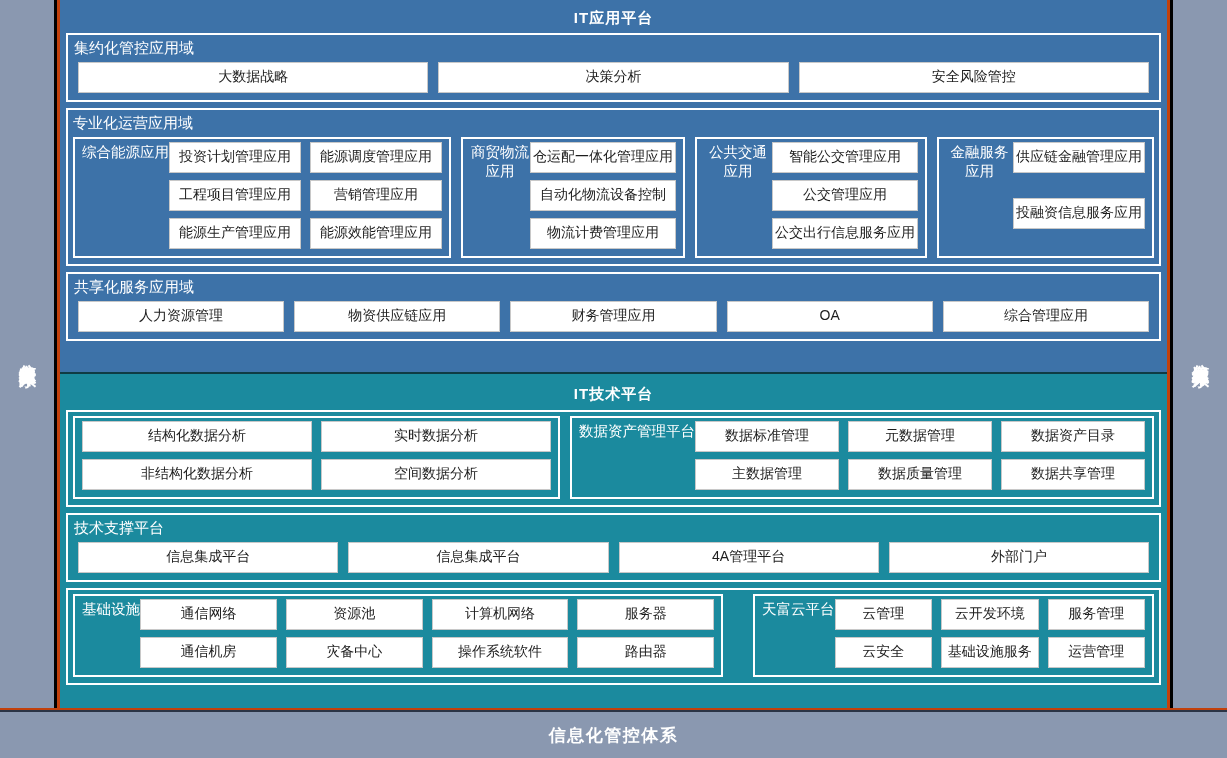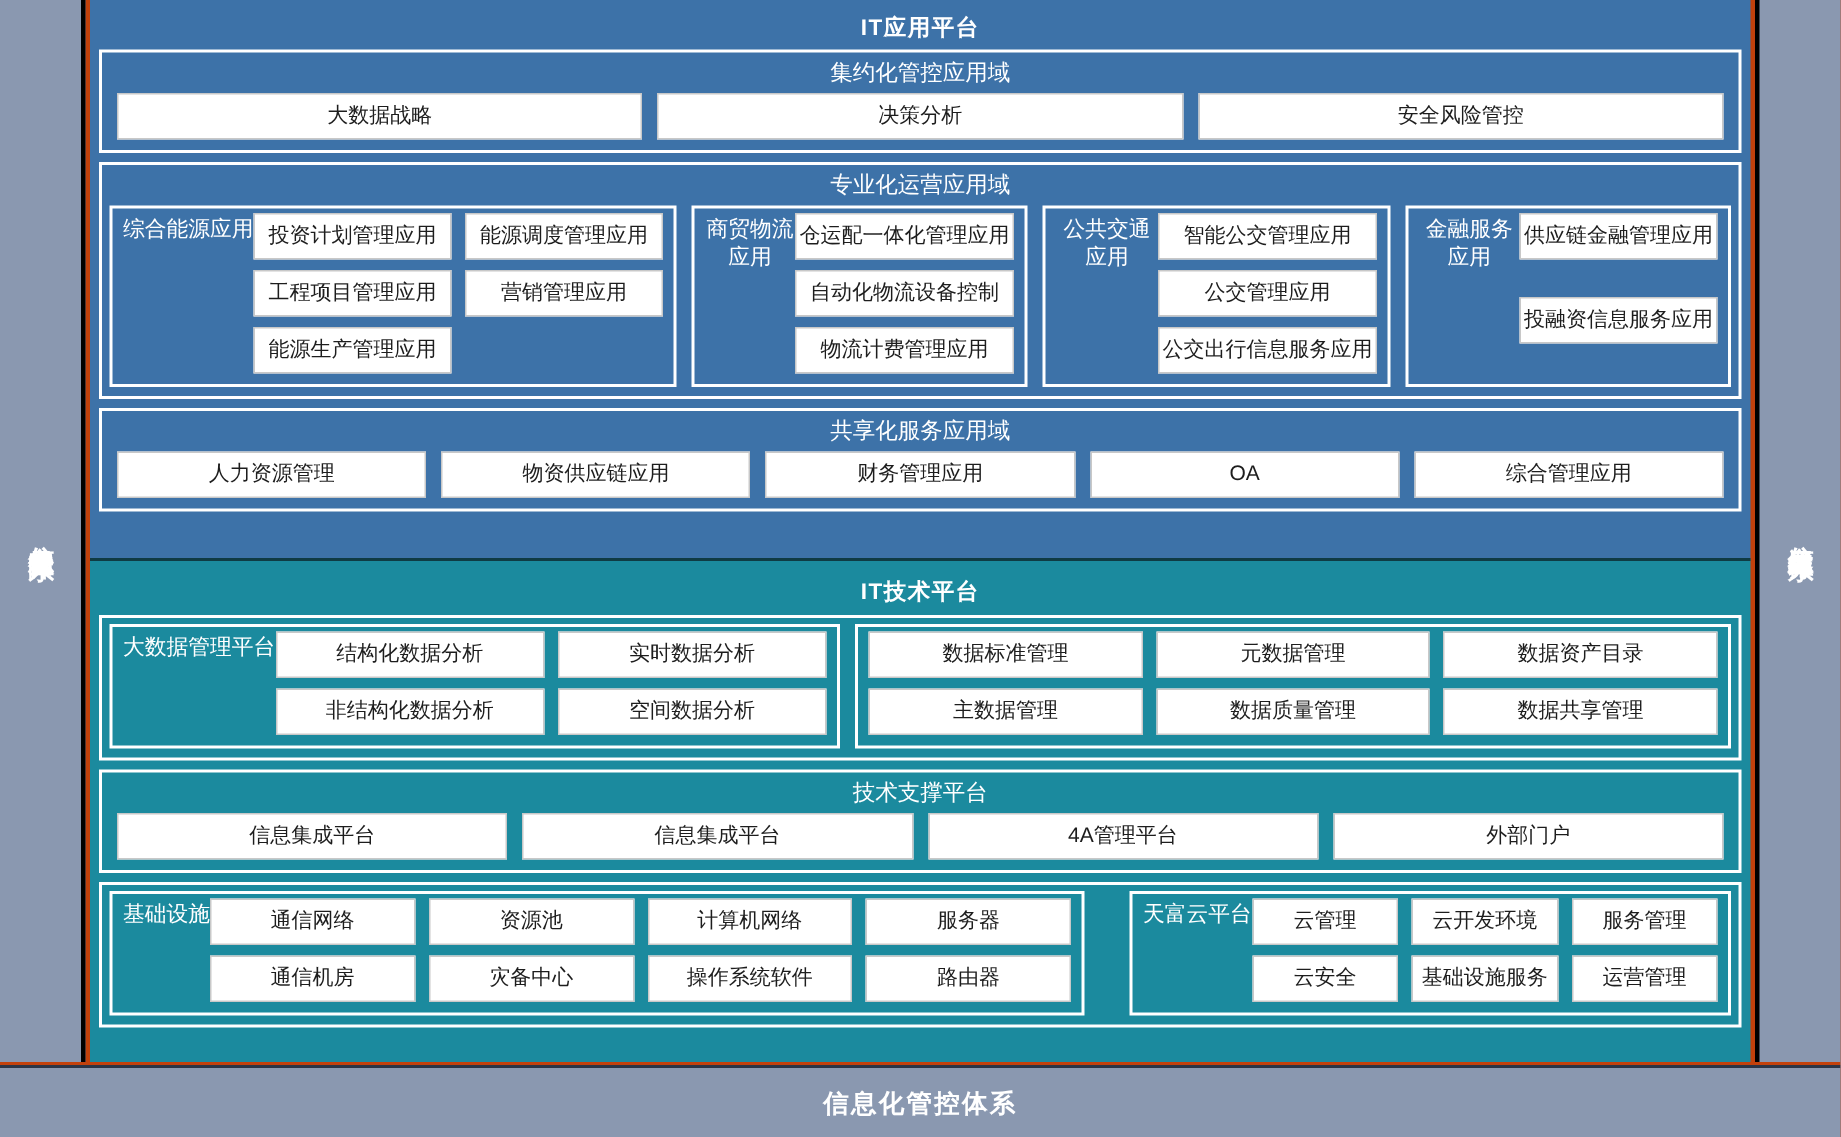--- a/index.html
+++ b/index.html
@@ -72,21 +72,21 @@
   .platform.tech .platform-title { padding: 6px 0 6px; }
 
   
   .domain {
     border: 2px solid #ffffff;
     margin-bottom: 6px;
     padding: 4px 6px 7px 6px;
   }
   .domain:last-child { margin-bottom: 0; }
   .domain-title {
-    text-align: center; color: #ffffff; font-size: 15px; padding-bottom: 4px;
+    color: #ffffff; font-size: 15px; padding-bottom: 4px;
   }
 
   
   .chip-row { display: flex; gap: 10px; padding: 0 4px; }
   .chip-row > * { flex: 1 1 0; }
 
   .chip {
     background: #ffffff;
     color: #1d1d1d;
     font-size: 14px;
@@ -161,20 +161,21 @@
         <div class="group-row prof-row">
 
           <div class="subgroup energy">
             <div class="subgroup-title">综合能源应用</div>
             <div class="subgroup-body two-col">
               <div class="chip">投资计划管理应用</div>
               <div class="chip">能源调度管理应用</div>
               <div class="chip">工程项目管理应用</div>
               <div class="chip">营销管理应用</div>
               <div class="chip">能源生产管理应用</div>
+              <div class="chip">能源效能管理应用</div>
             </div>
           </div>
 
           <div class="subgroup logistics">
             <div class="subgroup-title">商贸物流应用</div>
             <div class="subgroup-body">
               <div class="chip">仓运配一体化管理应用</div>
               <div class="chip">自动化物流设备控制</div>
               <div class="chip">物流计费管理应用</div>
             </div>
@@ -213,30 +214,30 @@
       </div>
     </section>
 
     <section class="platform tech">
       <div class="platform-title">IT技术平台</div>
 
       <div class="domain nested-wrap">
         <div class="group-row tech-row">
 
           <div class="subgroup bigdata">
-            <div class="subgroup-title">大数据管理平台</div>
             <div class="subgroup-body two-col">
               <div class="chip">结构化数据分析</div>
               <div class="chip">实时数据分析</div>
               <div class="chip">非结构化数据分析</div>
               <div class="chip">空间数据分析</div>
             </div>
           </div>
 
           <div class="subgroup asset">
+            <div class="subgroup-title">数据资产管理平台</div>
             <div class="subgroup-body three-col">
               <div class="chip">数据标准管理</div>
               <div class="chip">元数据管理</div>
               <div class="chip">数据资产目录</div>
               <div class="chip">主数据管理</div>
               <div class="chip">数据质量管理</div>
               <div class="chip">数据共享管理</div>
             </div>
           </div>
 

